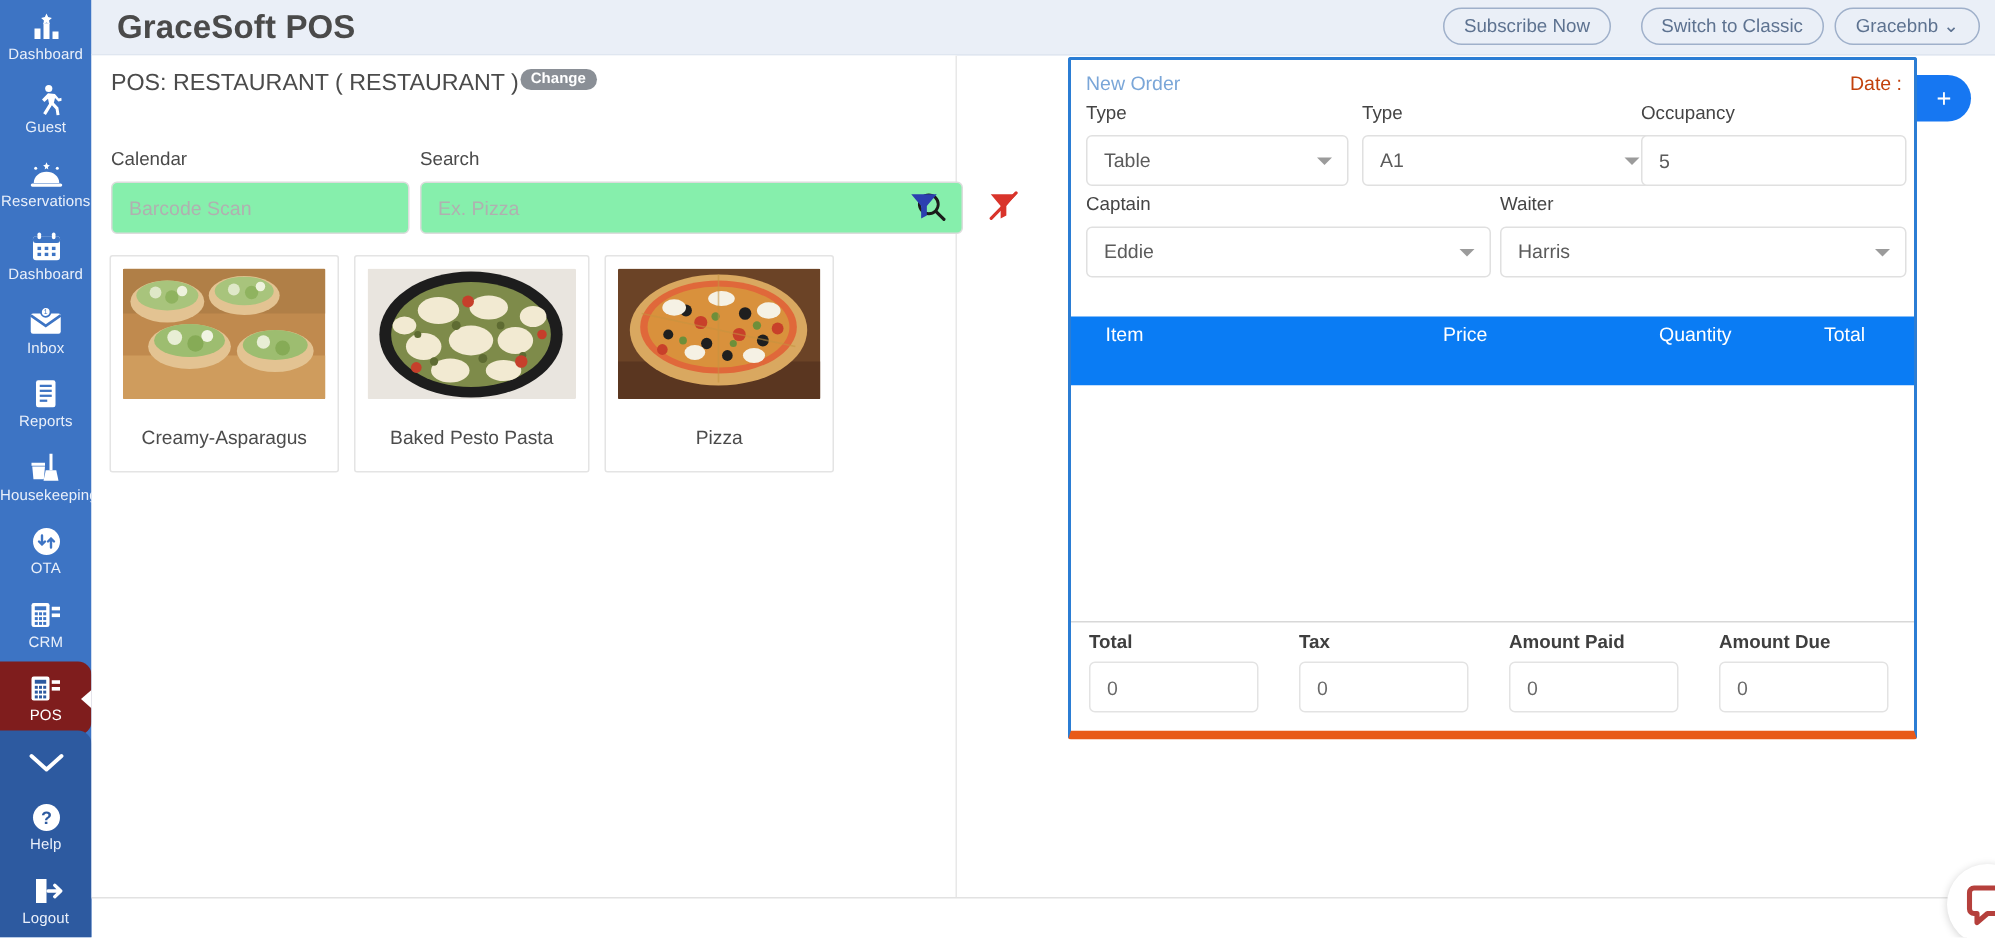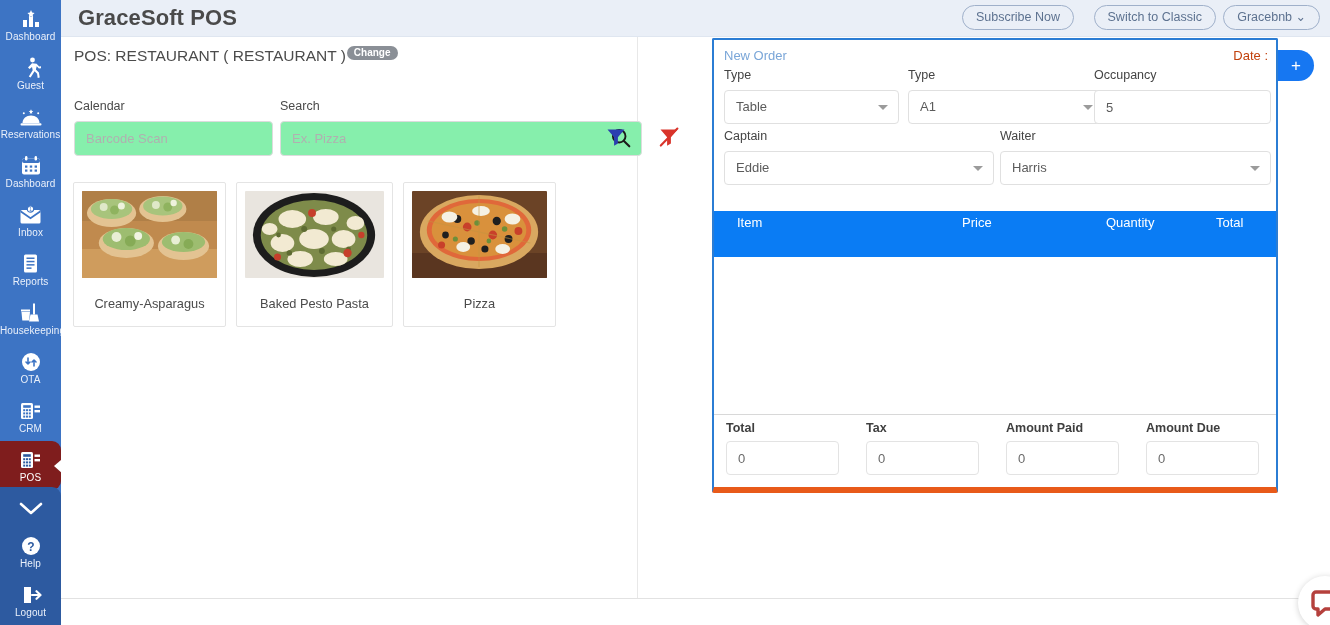--- a/index.html
+++ b/index.html
@@ -158,21 +158,20 @@
   }
   .card {
     background: #ffffff;
     border: 1px solid #e4e4e4;
     border-radius: 2px;
     width: 153px;
     padding: 8px 8px 0 8px;
     margin-right: 10px;
     height: 145px;
     cursor: pointer;
-    margin-top: 12px;
   }
   .card.wide { width: 157px; }
   .card-img {
     width: 100%; height: 87px;
     border-radius: 1px;
     overflow: hidden;
     position: relative;
   }
   .card-title {
     text-align: center;

